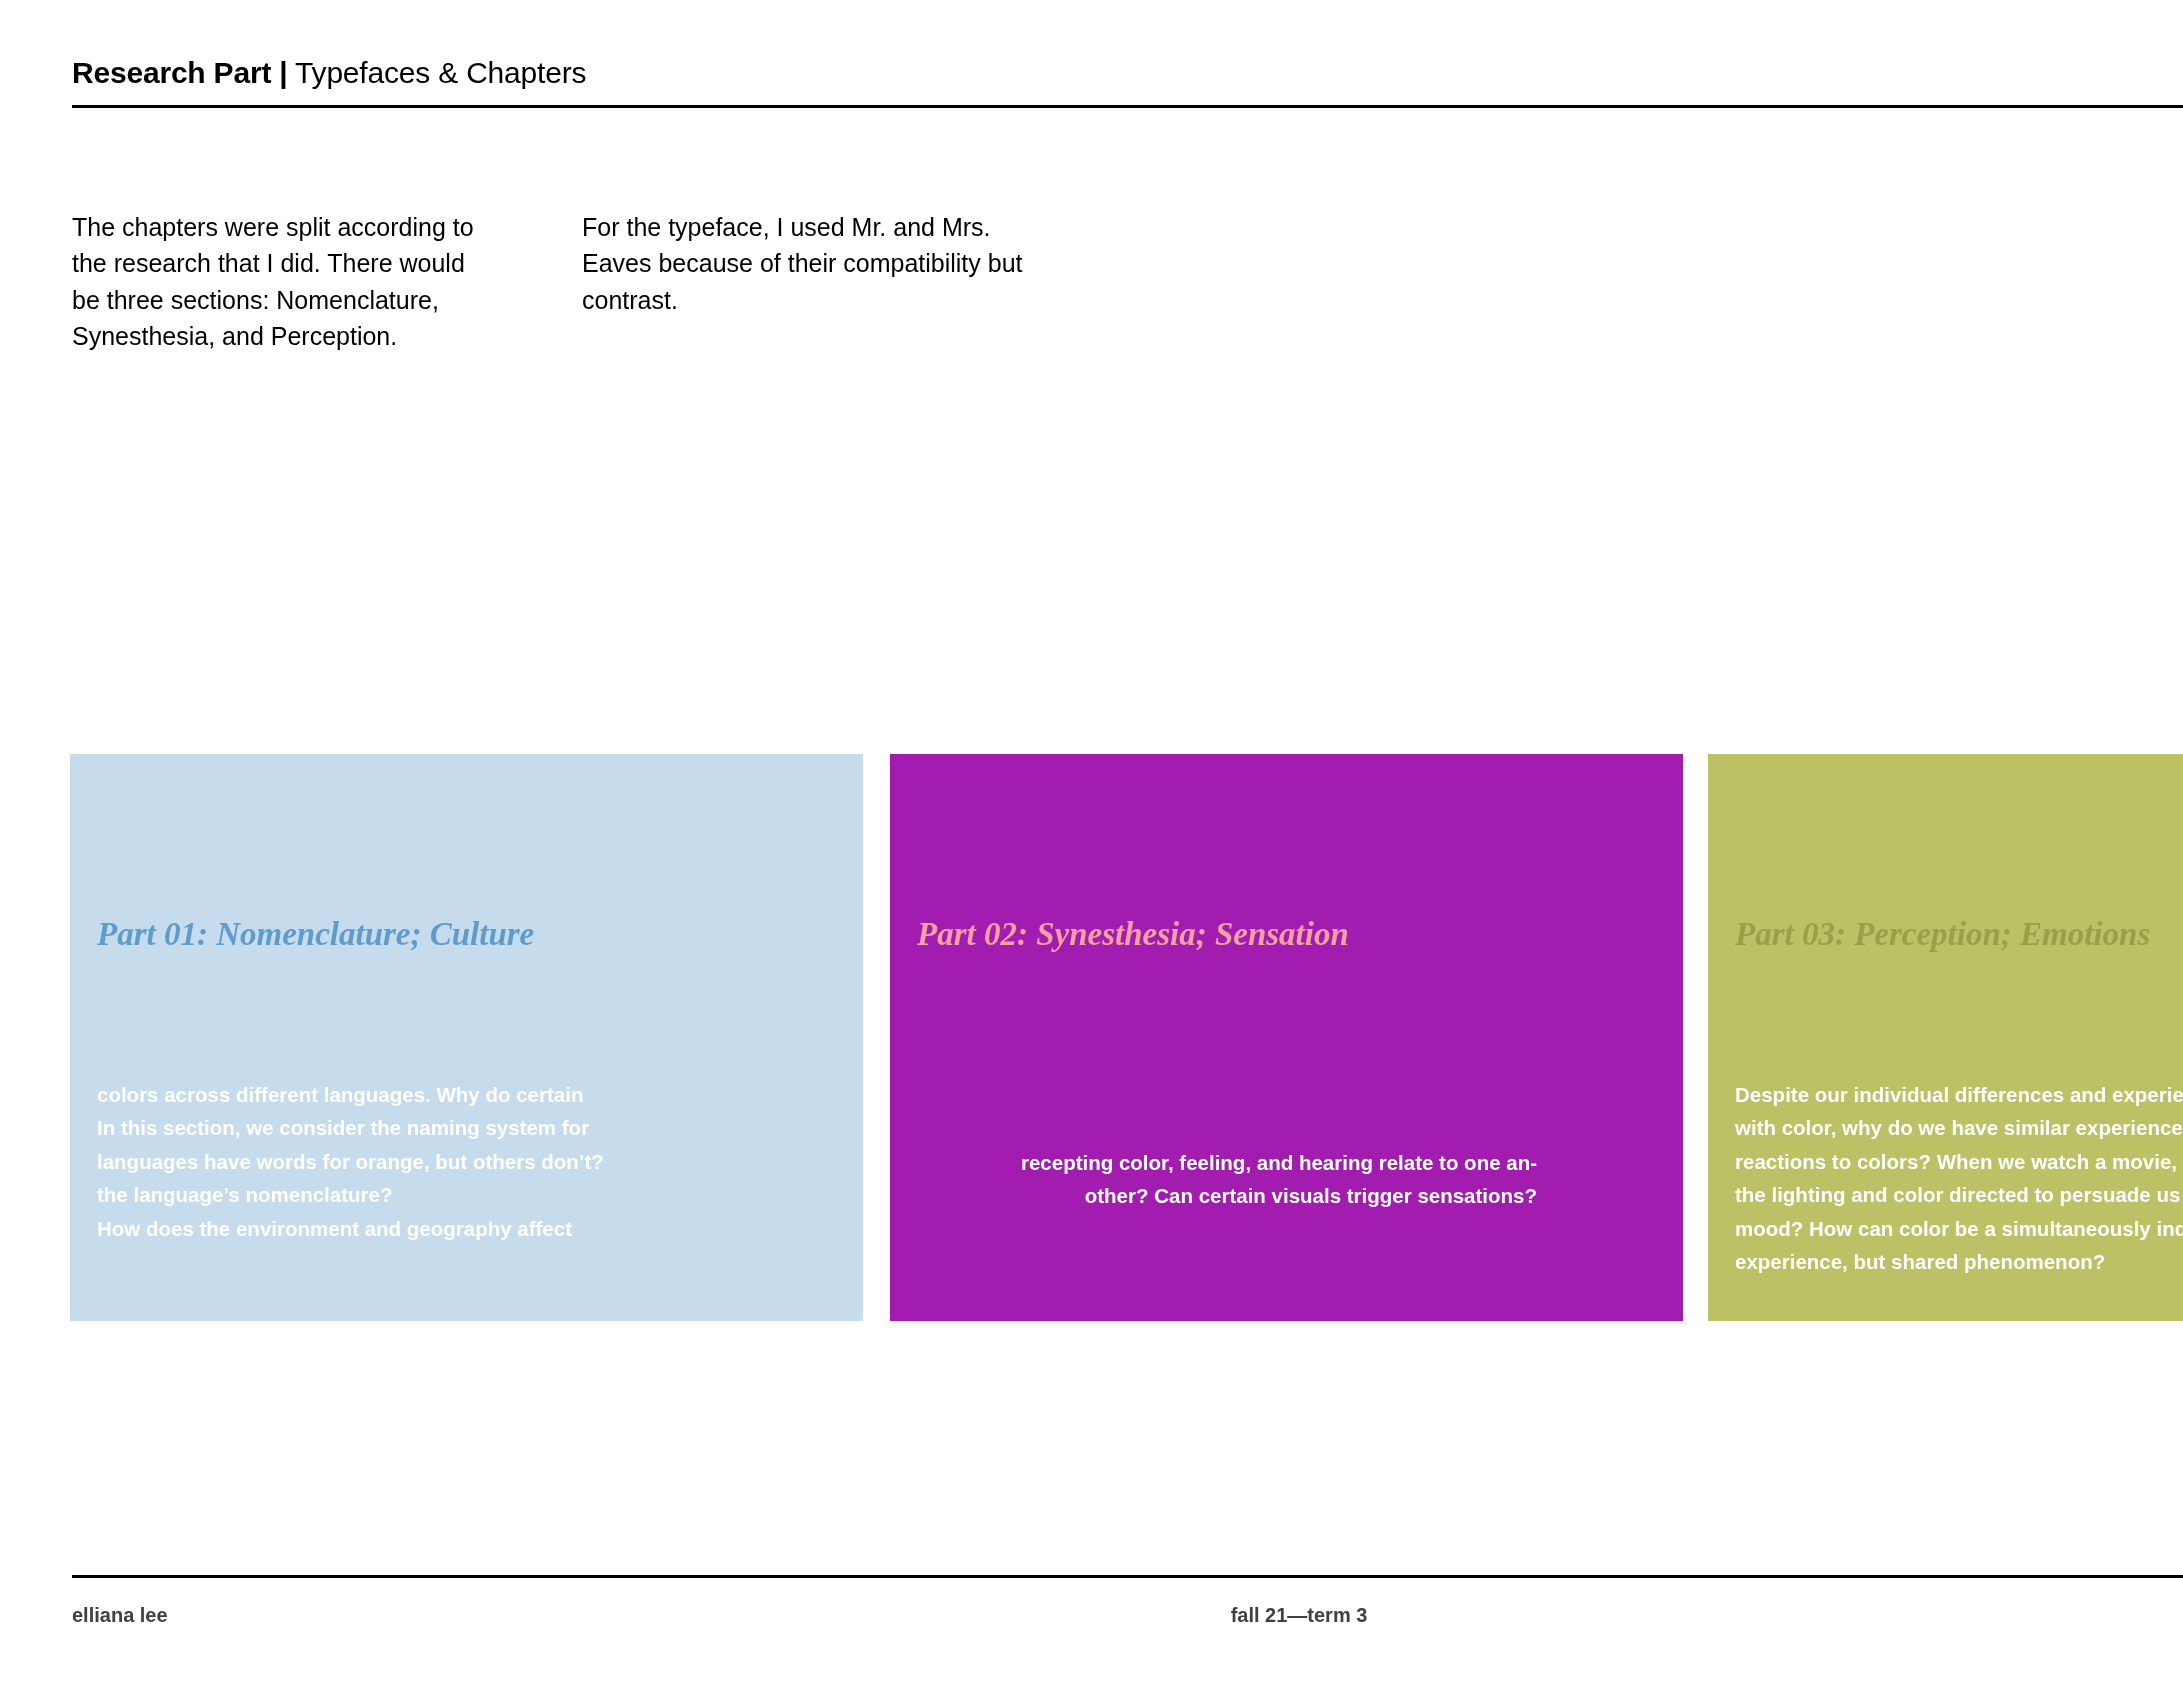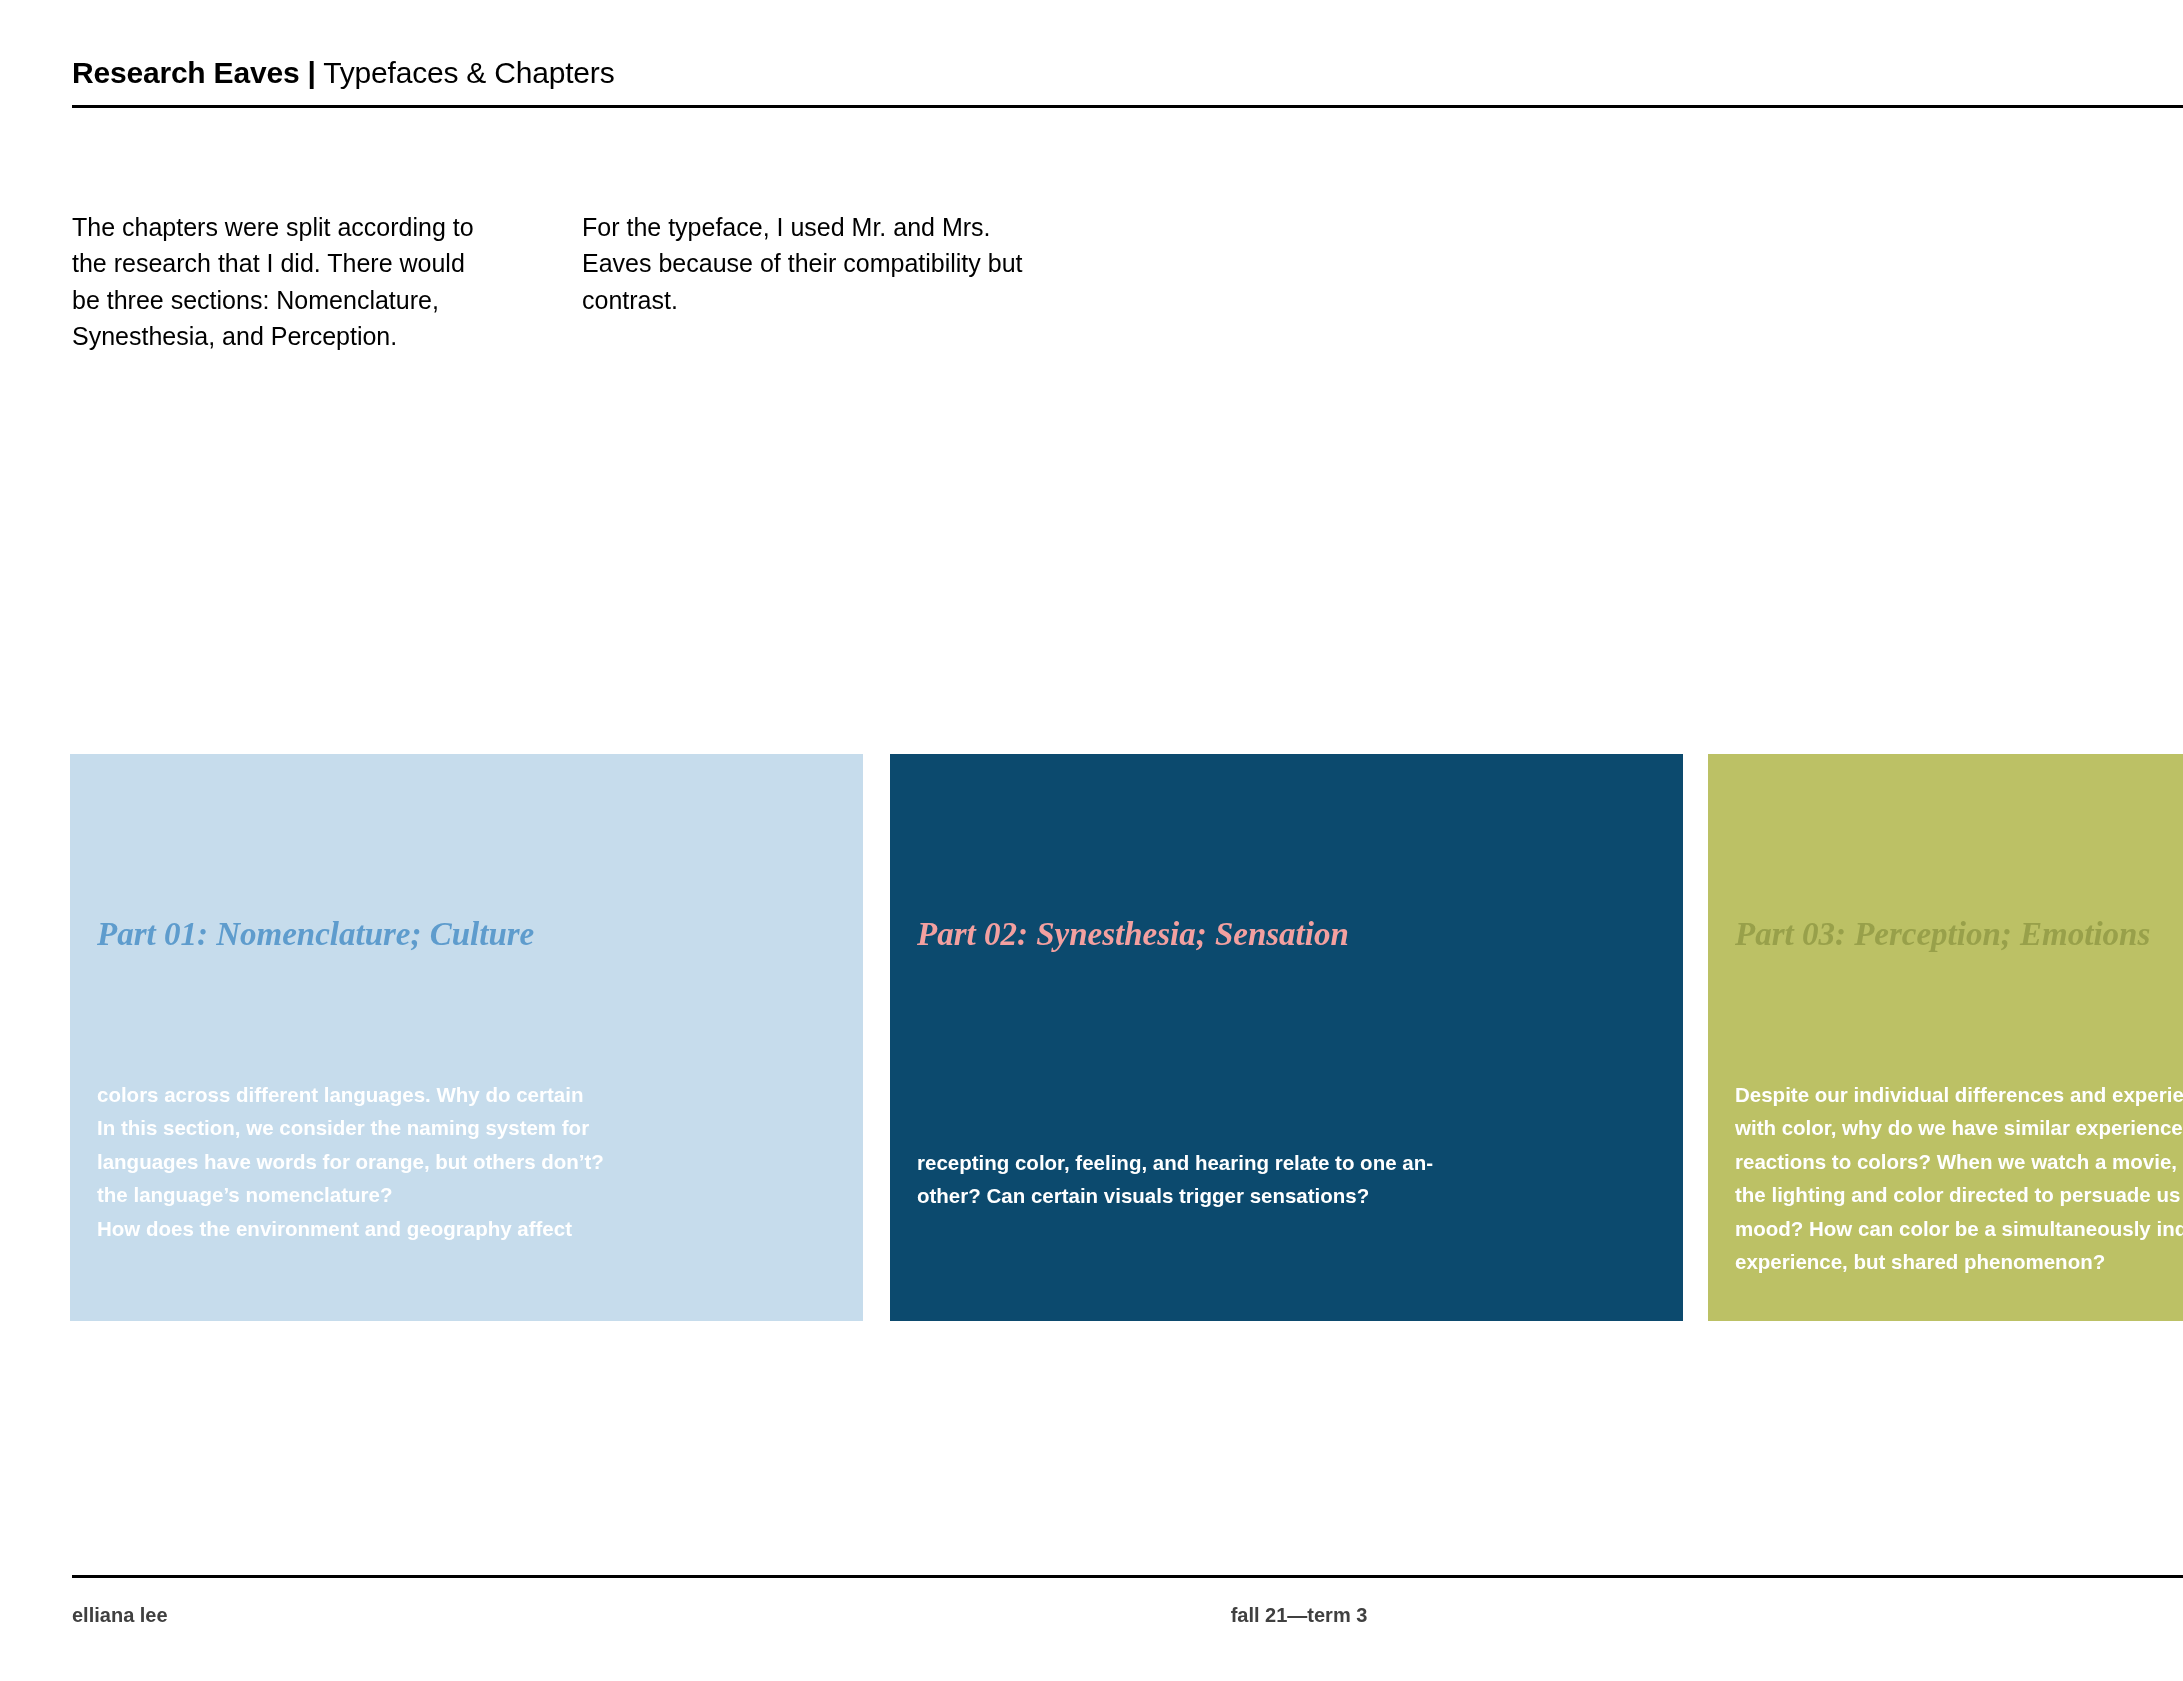--- a/index.html
+++ b/index.html
@@ -156,21 +156,21 @@
   }
   .footer-left   { left: 0; }
   .footer-center { left: 50%; transform: translateX(-50%); }
 </style>
 </head>
 <body>
 
 <div class="page">
 
   <div class="header">
-    <div class="header-title"><span class="bold">Research Eaves |</span><span class="light"> Typefaces &amp; Chapters</span></div>
+    <div class="header-title"><span class="bold">Research Part |</span><span class="light"> Typefaces &amp; Chapters</span></div>
     <div class="header-rule"></div>
   </div>
 
   <div class="intro">
     <div class="intro-col intro-col-1">The chapters were split according to the research that I did. There would be three sections: Nomenclature, Synesthesia, and Perception.</div>
     <div class="intro-col intro-col-2">For the typeface, I used Mr. and Mrs. Eaves because of their compatibility but contrast.</div>
   </div>
 
   <div class="panels">
 
@@ -178,21 +178,21 @@
       <div class="panel-title" style="color: rgb(94, 156, 205);">Part 01: Nomenclature; Culture</div>
       <div class="panel-body" style="color: rgb(255, 255, 255);">
         <span class="ln">colors across different languages. Why do certain</span>
         <span class="ln">In this section, we consider the naming system for</span>
         <span class="ln">languages have words for orange, but others don’t?</span>
         <span class="ln">the language’s nomenclature?</span>
         <span class="ln">How does the environment and geography affect</span>
       </div>
     </div>
 
-    <div class="panel panel-2" style="background: #0c4a6e;">
+    <div class="panel panel-2" style="background: #a21caf; text-align: right;">
       <div class="panel-title" style="color: rgb(243, 160, 160);">Part 02: Synesthesia; Sensation</div>
       <div class="panel-body" style="color: rgb(255, 255, 255);">
         <span class="ln">recepting color, feeling, and hearing relate to one an-</span>
         <span class="ln">other? Can certain visuals trigger sensations?</span>
       </div>
     </div>
 
     <div class="panel panel-3" style="background: rgb(188, 193, 101);">
       <div class="panel-title" style="color: rgb(152, 160, 74);">Part 03: Perception; Emotions</div>
       <div class="panel-body" style="color: rgb(255, 255, 255);">

